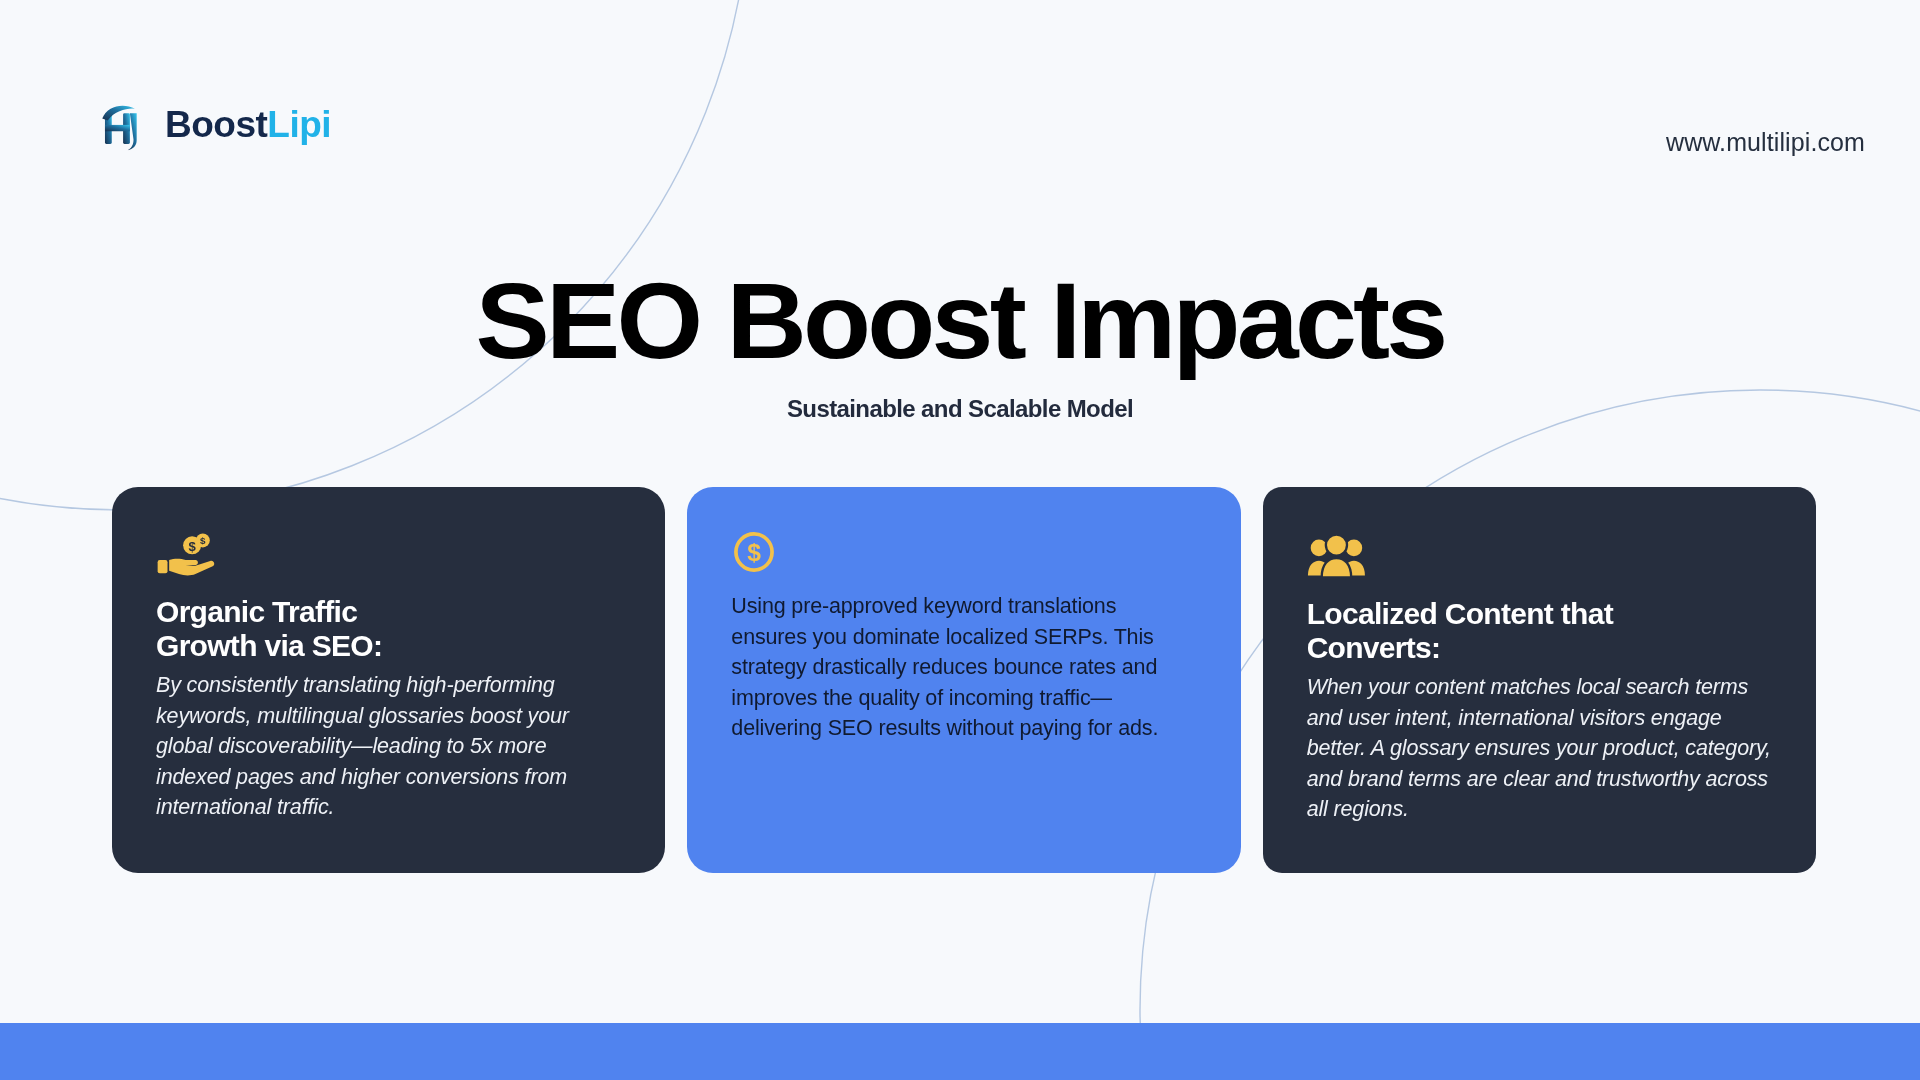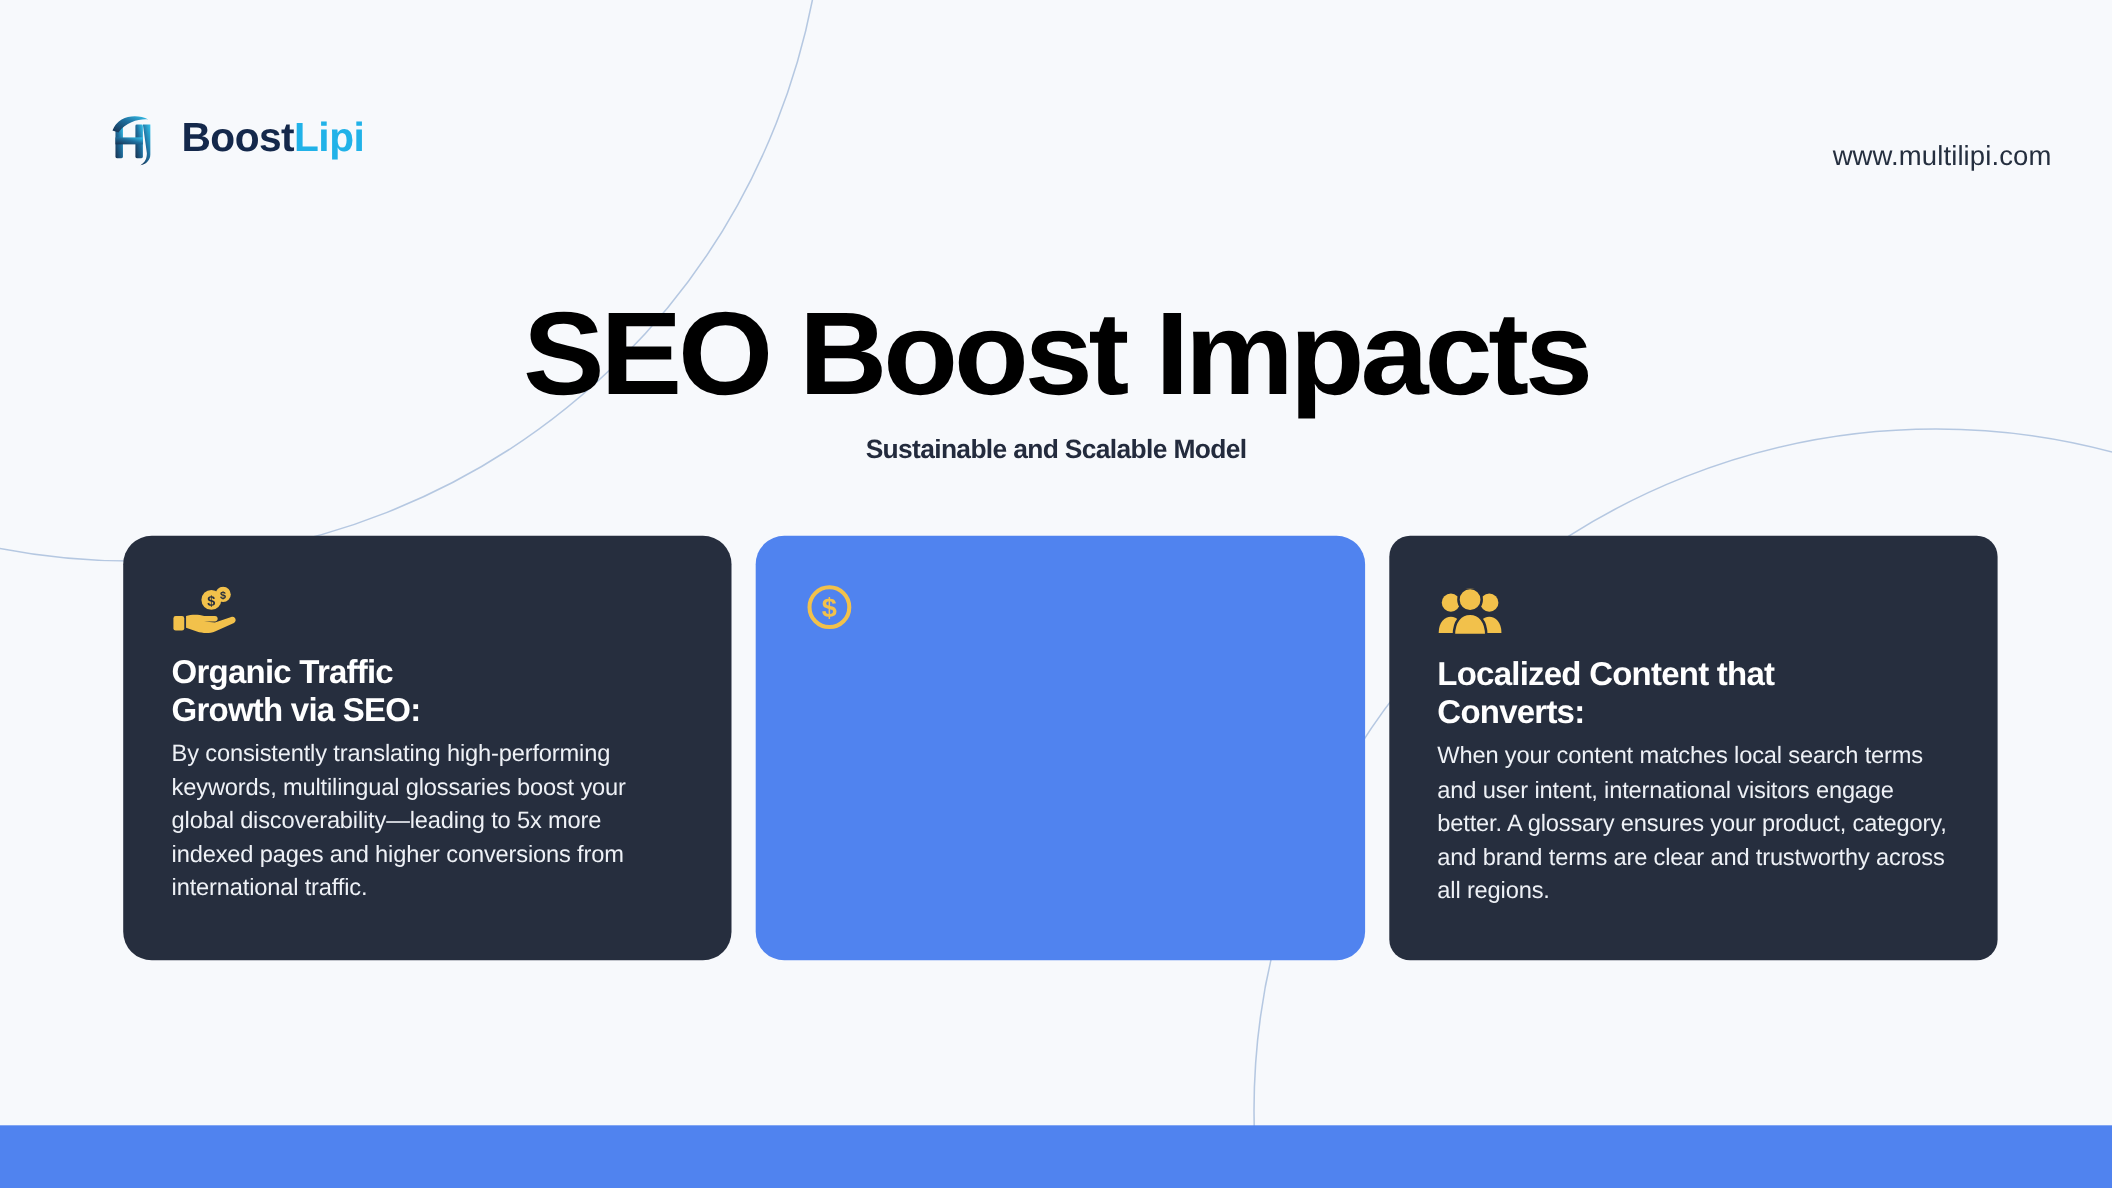--- a/index.html
+++ b/index.html
@@ -148,21 +148,21 @@
   }
   .card--dark .card-title { color: #ffffff; }
   .card--blue .card-title { color: #050b18; }
 
   .card-body {
     font-size: 21.5px;
     line-height: 1.42;
     letter-spacing: -0.15px;
     margin: 0;
   }
-  .card--dark .card-body { color: #eef1f6; }
+  .card--dark .card-body { color: #eef1f6; font-style: italic; }
   .card--blue .card-body { color: #101a30; }
 
   
   #card-1 .card-icon { margin-top: 2px; }
   #card-2 { padding-top: 42px; }
   #card-2 .card-title { margin-bottom: 6px; }
   #card-3 { padding-top: 48px; border-radius: 19px; }
 
   
   #footer-bar {
@@ -237,20 +237,21 @@
       <p class="card-body">By consistently translating high-performing keywords, multilingual glossaries boost your global discoverability—leading to 5x more indexed pages and higher conversions from international traffic.</p>
     </div>
 
     <div class="card card--blue" id="card-2">
       <span class="card-icon">
         <svg viewBox="0 0 56 56">
           <circle cx="28" cy="28" r="22" fill="none" stroke="#f2c14b" stroke-width="4.5"></circle>
           <text x="28" y="39" font-family="Liberation Sans, sans-serif" font-size="30" font-weight="bold" fill="#f2c14b" text-anchor="middle">$</text>
         </svg>
       </span>
+      <p class="card-body">Using pre-approved keyword translations ensures you dominate localized SERPs. This strategy drastically reduces bounce rates and improves the quality of incoming traffic—delivering SEO results without paying for ads.</p>
     </div>
 
     <div class="card card--dark" id="card-3">
       <span class="card-icon">
         <svg viewBox="0 0 64 50">
           <circle cx="13" cy="14" r="9" fill="#f2c14b"></circle>
           <circle cx="51" cy="14" r="9" fill="#f2c14b"></circle>
           <path d="M1 44 C1 33, 7 28, 13 28 C19 28, 25 33, 25 44 Z" fill="#f2c14b"></path>
           <path d="M39 44 C39 33, 45 28, 51 28 C57 28, 63 33, 63 44 Z" fill="#f2c14b"></path>
           <circle cx="32" cy="11" r="11.5" fill="#f2c14b" stroke="#262e3e" stroke-width="2.5"></circle>

